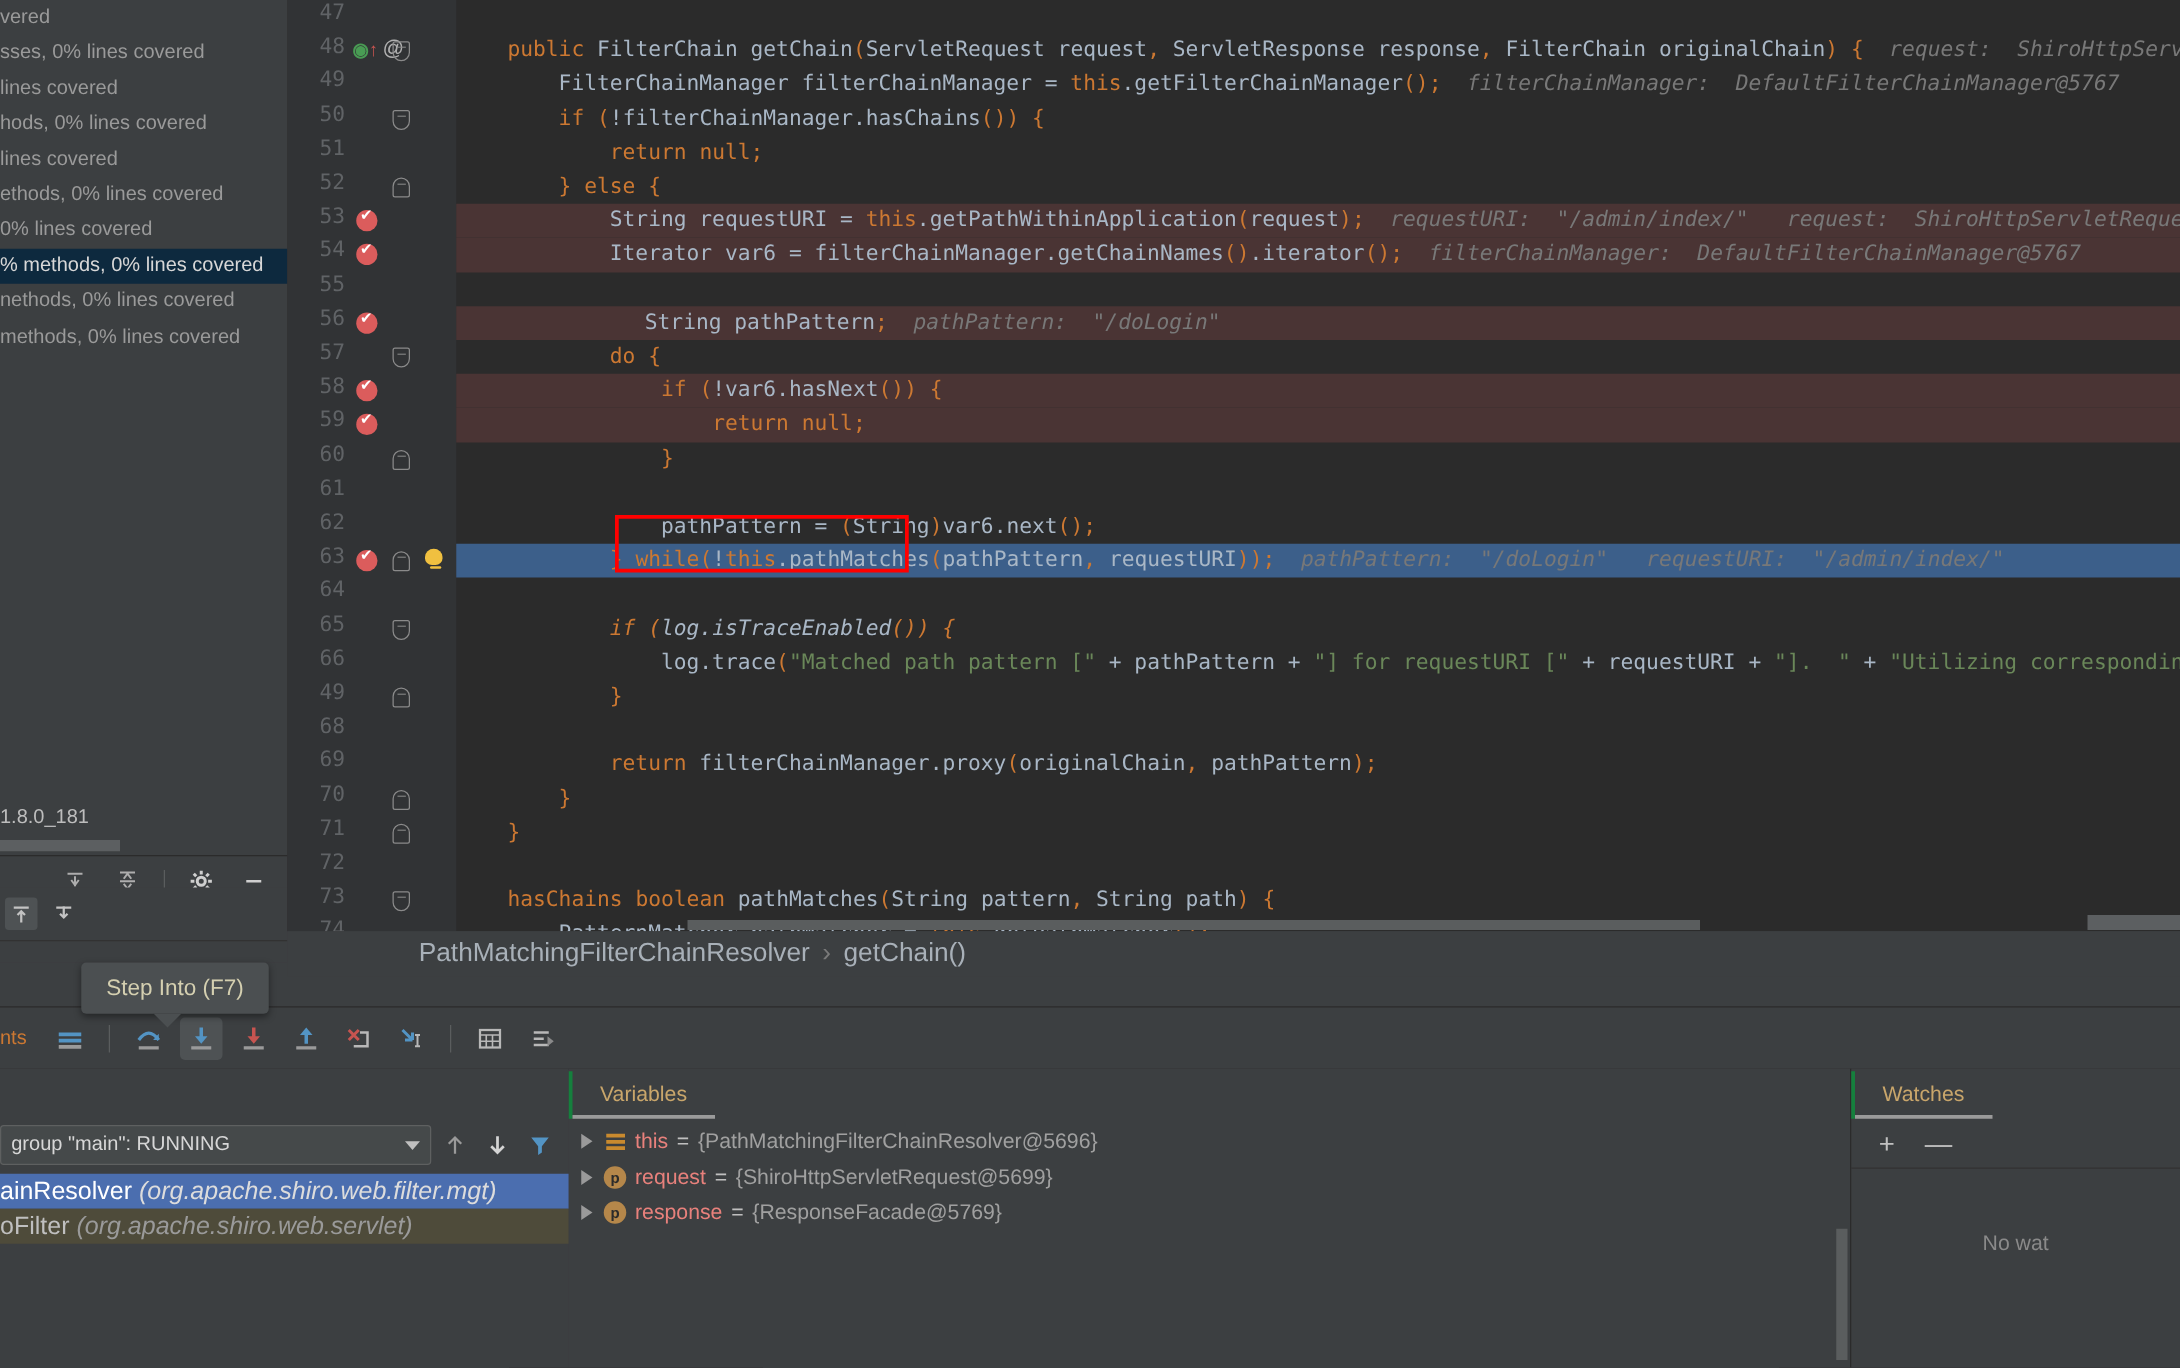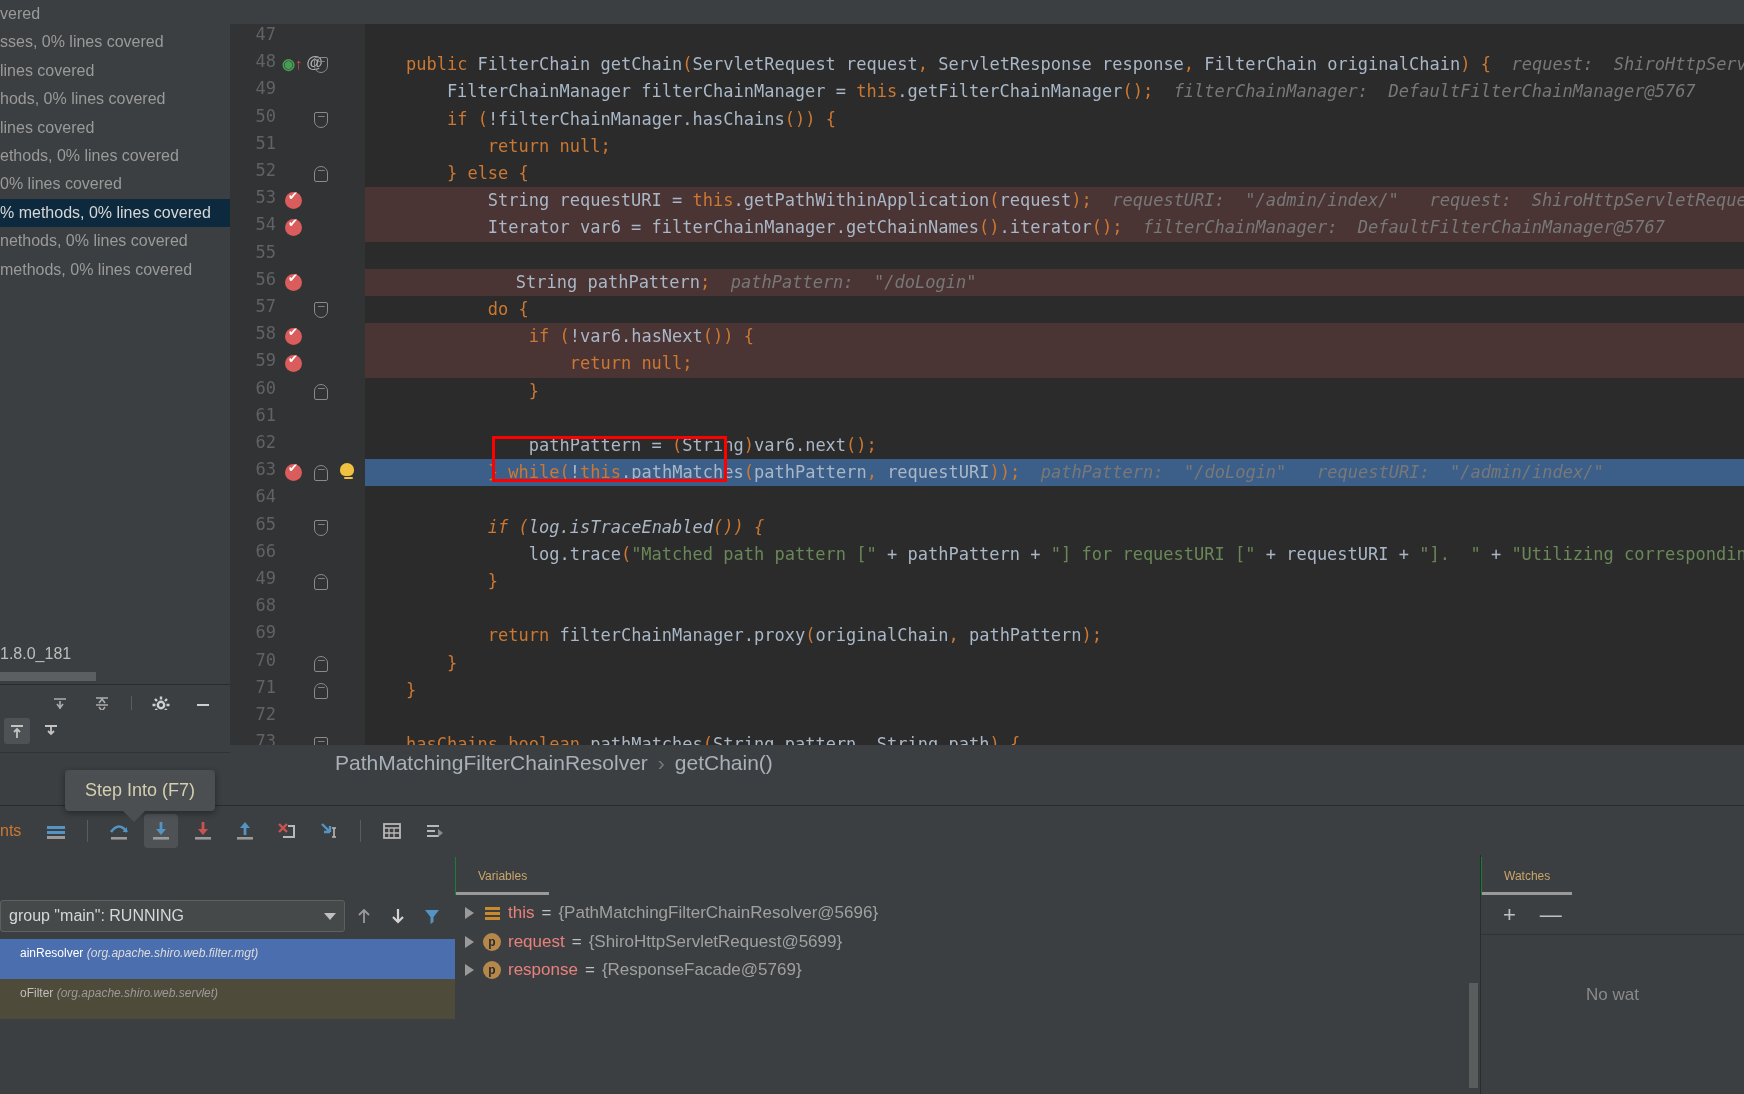--- a/index.html
+++ b/index.html
@@ -24,21 +24,21 @@
     background:#3c3f41; display:flex; align-items:center; gap:8px; padding-left:4px; }
   .tb-ico { width:26px; height:26px; display:flex; align-items:center; justify-content:center;
     color:#adadad; }
   .tb-ico.active { background:#4e5254; border-radius:3px; }
   .cov-div { width:1px; height:18px; background:#5a5d5e; }
   .cov-bottombar { position:absolute; left:0; top:752px; width:230px; height:18px;
     background:#3c3f41; border-top:1px solid #323232; }
 
   
   .editor { position:absolute; left:230px; top:0; right:0; height:745px;
-    background:#2b2b2b; overflow:hidden;margin-top:24px; }
+    background:#2b2b2b; overflow:hidden; }
 
   .gutter { position:absolute; left:0; top:0; width:135px; height:745px; background:#313335; }
   .codearea { position:absolute; left:135px; top:0; right:0; height:745px; }
 
   .line { position:relative; height:27.2px; line-height:27.2px; white-space:pre;
     font-family:"DejaVu Sans Mono", monospace; font-size:17px; }
   .lnum { position:absolute; right:0; width:46px; text-align:right; color:#606366;
     font-family:"DejaVu Sans Mono", monospace; font-size:17px; }
 
   .ln-hl { background:#3c5f8a; }
@@ -93,30 +93,30 @@
   
   .frames { position:absolute; left:0; top:855px; width:455px; height:239px; background:#3c3f41; }
   .frames-toolbar { position:absolute; left:0; top:40px; width:455px; height:42px;
     display:flex; align-items:center; padding-left:0px; gap:4px; }
   .thread-select { width:345px; height:32px; background:#45494a; border:1px solid #5e6060;
     border-radius:3px; color:#d7d7d7; font-size:16px; display:flex; align-items:center;
     padding:0 8px; justify-content:space-between; }
   .caret-d { width:0;height:0;border-left:6px solid transparent;border-right:6px solid transparent;
     border-top:7px solid #c0c0c0; }
   .fr-ico { width:30px;height:30px;display:flex;align-items:center;justify-content:center;color:#c9c9c9;font-size:20px;}
-  .frame-row { height:40px; line-height:28px; color:#bfbfbf; font-size:12px; white-space:nowrap;padding-left:20px; }
+  .frame-row { height:28px; line-height:28px; color:#bfbfbf; font-size:20px; white-space:nowrap; }
   .frame-row.sel { background:#4b6eaf; color:#fff; }
   .frame-row.sel2 { background:#4e4b3a; }
   .frame-pkg { color:#9a9a9a; font-style:italic; }
   .frame-row.sel .frame-pkg { color:#dcdcdc; }
 
   .var-panel { position:absolute; left:455px; top:855px; width:1025px; height:239px; background:#3c3f41; }
   .tabbar { height:40px; display:flex; align-items:flex-end; }
-  .tab { padding:0 22px; height:38px; line-height:38px; color:#c9a66b; font-size:12px;
-    border-left:1px solid #15803d; position:relative; }
+  .tab { padding:0 22px; height:38px; line-height:38px; color:#c9a66b; font-size:17px;
+    border-left:3px solid #15803d; position:relative; }
   .tab.sel::after { content:""; position:absolute; left:0; right:0; bottom:0; height:3px; background:#9a9a9a; }
   .var-list { padding-top:4px; }
   .var-row { height:28.5px; display:flex; align-items:center; color:#bfbfbf; font-size:17px;
     padding-left:10px; gap:7px; }
   .tri { width:0;height:0;border-top:6px solid transparent;border-bottom:6px solid transparent;
     border-left:9px solid #9a9a9a; margin-right:2px; }
   .vic { width:18px;height:18px;display:flex;align-items:center;justify-content:center;
     border-radius:50%; background:#b5874a; color:#2b2b2b; font-size:12px; font-weight:bold; }
   .vic.stack { background:none; border-radius:0; flex-direction:column; gap:2px; }
   .vic.stack i { display:block; width:15px; height:3px; background:#c98a2e; }

